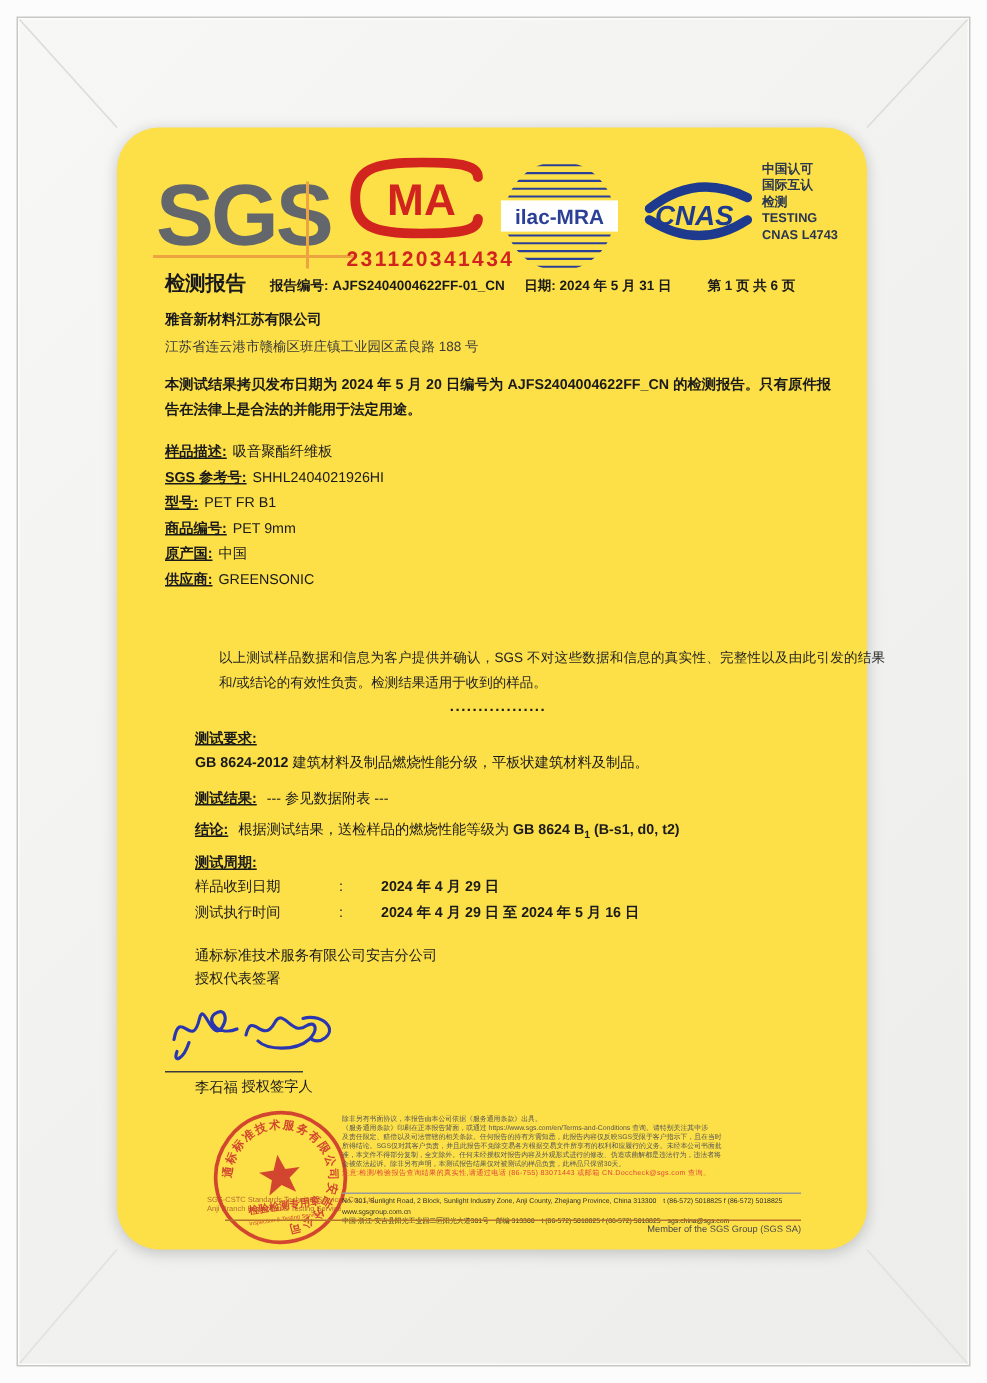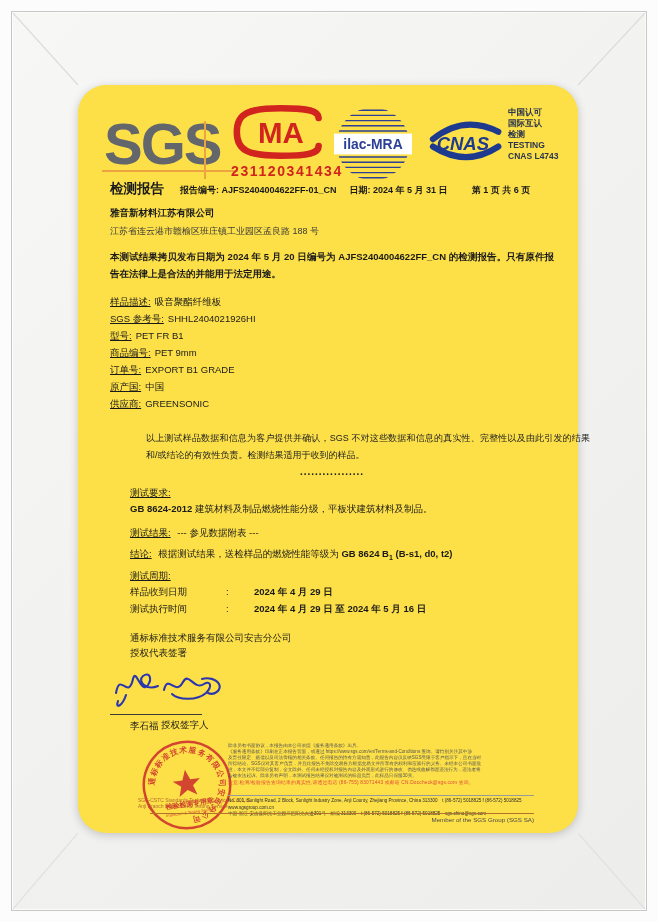--- a/index.html
+++ b/index.html
@@ -21,21 +21,21 @@
   .cma-num{font-size:14px;font-weight:700;color:#d2241e;letter-spacing:1.6px;text-align:right;}
   .accred{font-size:8.5px;font-weight:700;color:#2a3550;line-height:11px;white-space:nowrap;}
   
   .title{font-size:13.5px;font-weight:700;}
   .hmeta{font-size:9px;font-weight:700;white-space:nowrap;}
   .b95{font-size:9.5px;font-weight:700;}
   .t9{font-size:9px;color:#3a3a3a;}
   .para{font-size:9.5px;font-weight:700;line-height:16.5px;text-align:justify;}
   .para2{font-size:9px;color:#222;line-height:16.5px;text-align:justify;}
   .frow{font-size:9.5px;line-height:17px;white-space:nowrap;}
-  .lbl{font-weight:400;text-decoration:underline;}
+  .lbl{font-weight:700;text-decoration:underline;}
   .val{margin-left:4px;}
   .dots{font-size:10px;font-weight:700;letter-spacing:1px;text-align:center;}
   .line95{font-size:9.5px;line-height:15px;padding-left:20px;}
   .pname{display:inline-block;width:96px;}
   .pcolon{display:inline-block;width:28px;}
   .pval{font-weight:600;}
   .tiny{font-size:4.6px;line-height:5.9px;color:#555;}
   .tinyred{font-size:4.8px;line-height:6px;color:#e14837;letter-spacing:.2px;}
   .addr{font-size:4.6px;line-height:6.6px;color:#2e2e2e;}
   .member{font-size:6.2px;color:#4a4a4a;text-align:right;}
@@ -120,21 +120,20 @@
     <div class="abs b95" style="left:32px;top:122px;">雅音新材料江苏有限公司</div>
     <div class="abs t9" style="left:32px;top:140px;">江苏省连云港市赣榆区班庄镇工业园区孟良路 188 号</div>
 
     <div class="abs para" style="left:32px;top:164px;width:444px;">本测试结果拷贝发布日期为 2024 年 5 月 20 日编号为 AJFS2404004622FF_CN 的检测报告。只有原件报告在法律上是合法的并能用于法定用途。</div>
 
     <div class="abs" style="left:32px;top:208px;">
       <div class="frow"><span class="lbl">样品描述:</span><span class="val">吸音聚酯纤维板</span></div>
       <div class="frow"><span class="lbl">SGS 参考号:</span><span class="val">SHHL2404021926HI</span></div>
       <div class="frow"><span class="lbl">型号:</span><span class="val">PET FR B1</span></div>
       <div class="frow"><span class="lbl">商品编号:</span><span class="val">PET 9mm</span></div>
-      <div class="frow"><span class="lbl">订单号:</span><span class="val">EXPORT B1 GRADE</span></div>
       <div class="frow"><span class="lbl">原产国:</span><span class="val">中国</span></div>
       <div class="frow"><span class="lbl">供应商:</span><span class="val">GREENSONIC</span></div>
     </div>
 
     <div class="abs para2" style="left:32px;top:345px;width:444px;margin-left:36px;">以上测试样品数据和信息为客户提供并确认，SGS 不对这些数据和信息的真实性、完整性以及由此引发的结果和/或结论的有效性负责。检测结果适用于收到的样品。</div>
 
     <div class="abs dots" style="left:32px;top:381px;width:444px;">.................</div>
 
     <div class="abs line95" style="left:32px;top:400px;">
       <span class="lbl">测试要求:</span>

